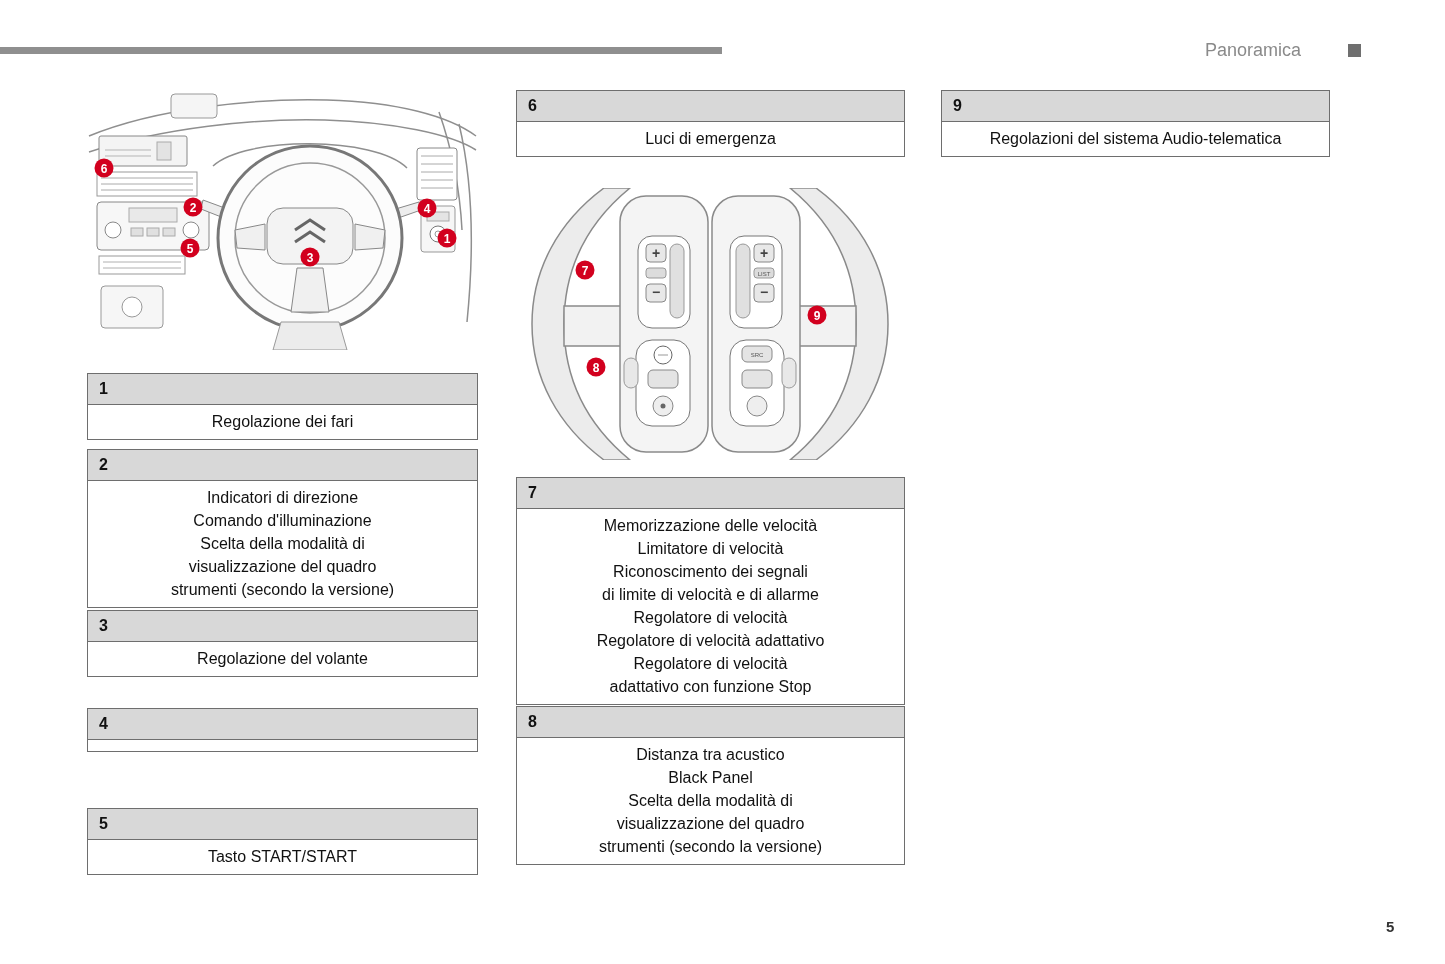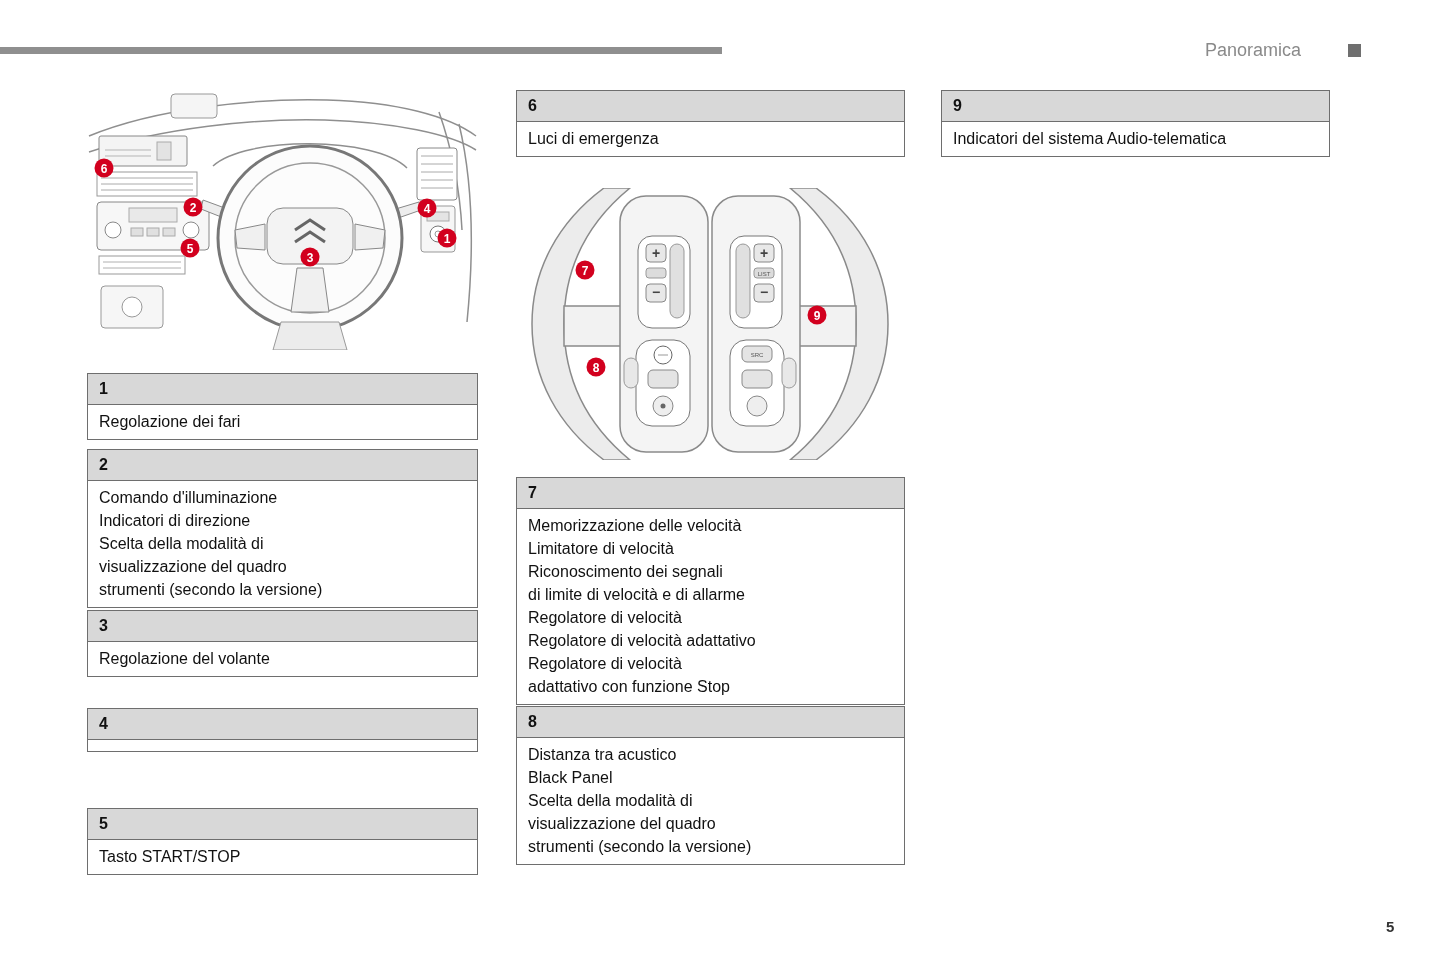--- a/index.html
+++ b/index.html
@@ -13,21 +13,21 @@
 
   .figure { position:absolute; }
   .marker { position:absolute; width:19px; height:19px; border-radius:50%;
             background:var(--callout-red,#d2001e); color:#fff; font-size:12px; font-weight:bold;
             display:flex; align-items:center; justify-content:center;
             transform:translate(-50%,-50%); line-height:1; }
 
   .spec-table { position:absolute; border:1px solid #6e6e6e; background:#fff; }
   .spec-header { background:var(--header-gray,#d8d8d8); border-bottom:1px solid #6e6e6e;
                  padding:5px 11px; font-size:16px; font-weight:bold; line-height:20px; }
-  .spec-body { padding:5px 11px 6px; font-size:16px; line-height:23px; }
+  .spec-body { padding:5px 11px 6px; font-size:16px; line-height:23px;text-align:center; }
   .spec-line { white-space:pre-line; }
 
   .page-number { position:absolute; left:1386px; top:918px; font-size:15px; font-weight:bold; color:#333; }
   svg text { font-family:"Liberation Sans", sans-serif; }
 </style>
 </head>
 <body>
 
 <div class="page">
 
@@ -168,22 +168,22 @@
   <section class="spec-table" style="left:87px; top:373px; width:391px;">
     <div class="spec-header">1</div>
     <div class="spec-body">
         <div class="spec-line">Regolazione dei fari</div>
       </div>
   </section>
 
   <section class="spec-table" style="left:87px; top:449px; width:391px;">
     <div class="spec-header">2</div>
     <div class="spec-body">
+        <div class="spec-line">Indicatori di direzione</div>
         <div class="spec-line">Comando d'illuminazione</div>
-        <div class="spec-line">Indicatori di direzione</div>
         <div class="spec-line">Scelta della modalità di
 visualizzazione del quadro
 strumenti (secondo la versione)</div>
       </div>
   </section>
 
   <section class="spec-table" style="left:87px; top:610px; width:391px;">
     <div class="spec-header">3</div>
     <div class="spec-body">
         <div class="spec-line">Regolazione del volante</div>
@@ -192,21 +192,21 @@
 
   <section class="spec-table" style="left:87px; top:708px; width:391px;">
     <div class="spec-header">4</div>
     <div class="spec-body">
       </div>
   </section>
 
   <section class="spec-table" style="left:87px; top:808px; width:391px;">
     <div class="spec-header">5</div>
     <div class="spec-body">
-        <div class="spec-line">Tasto START/STOP</div>
+        <div class="spec-line">Tasto START/START</div>
       </div>
   </section>
 
   <section class="spec-table" style="left:516px; top:90px; width:389px;">
     <div class="spec-header">6</div>
     <div class="spec-body">
         <div class="spec-line">Luci di emergenza</div>
       </div>
   </section>
 
@@ -231,18 +231,18 @@
         <div class="spec-line">Black Panel</div>
         <div class="spec-line">Scelta della modalità di
 visualizzazione del quadro
 strumenti (secondo la versione)</div>
       </div>
   </section>
 
   <section class="spec-table" style="left:941px; top:90px; width:389px;">
     <div class="spec-header">9</div>
     <div class="spec-body">
-        <div class="spec-line">Indicatori del sistema Audio-telematica</div>
+        <div class="spec-line">Regolazioni del sistema Audio-telematica</div>
       </div>
   </section>
 
   <div class="page-number">5</div>
 </div>
 
 </body></html>

